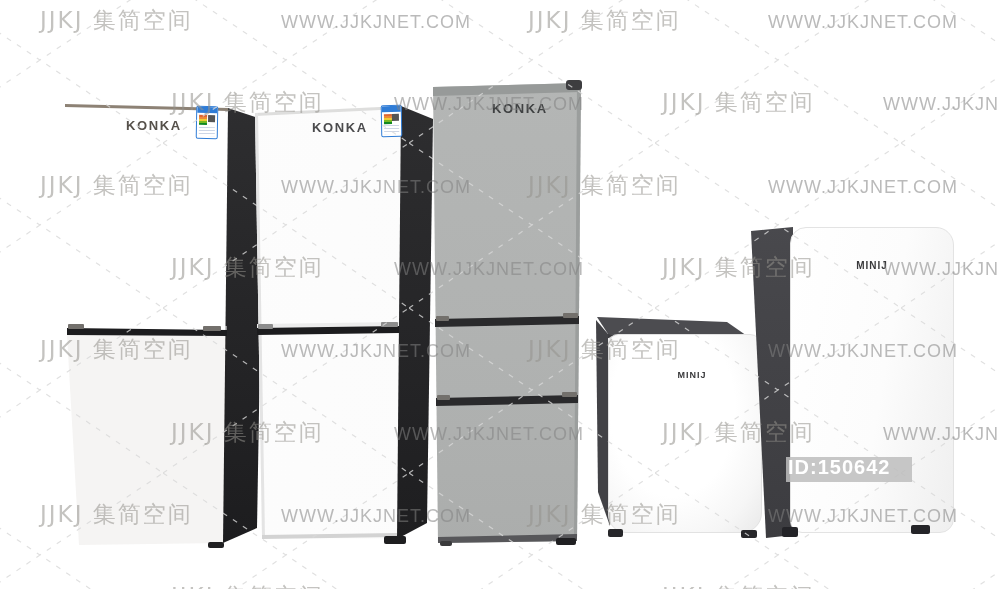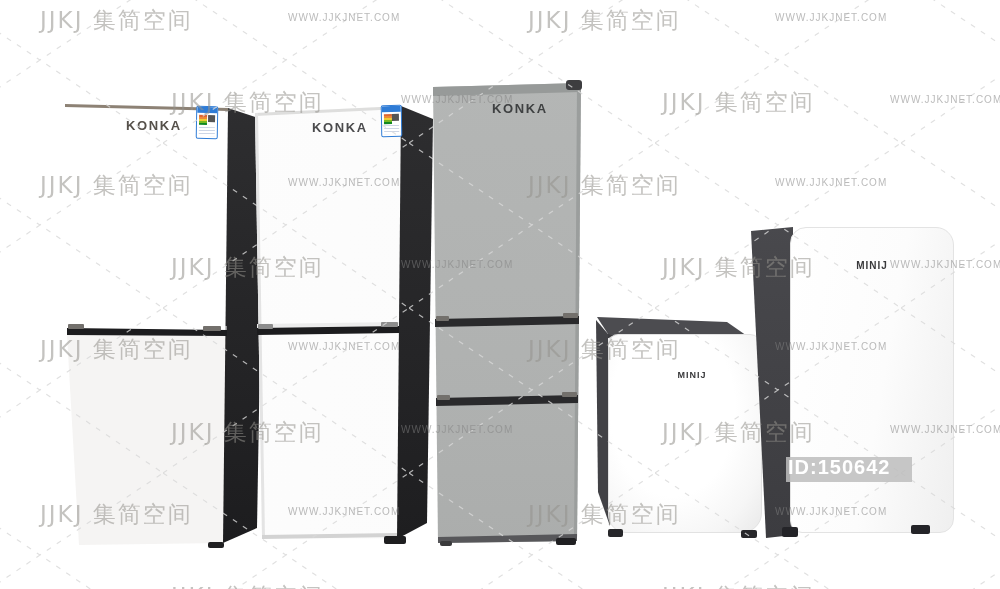--- a/index.html
+++ b/index.html
@@ -5,22 +5,22 @@
   html,body{margin:0;padding:0;background:#fff;}
   .canvas{position:relative;width:1000px;height:589px;overflow:hidden;
           font-family:"Liberation Sans",sans-serif;background:#ffffff;}
   .layer{position:absolute;inset:0;pointer-events:none;}
 
   
   .dashes{position:absolute;inset:0;z-index:24;opacity:.8;}
   .wm-layer{z-index:28;}
   .wm-brand{position:absolute;white-space:nowrap;font-size:23px;letter-spacing:2px;
             color:rgba(148,145,141,.55);font-family:"DejaVu Sans","Liberation Sans",sans-serif;}
-  .wm-site{position:absolute;white-space:nowrap;font-size:10px;letter-spacing:1px;
-           color:rgba(130,130,130,.55);margin-left:7px;}
+  .wm-site{position:absolute;white-space:nowrap;font-size:18px;letter-spacing:1px;
+           color:rgba(130,130,130,.55);}
 
   
   .fridge{position:absolute;inset:0;z-index:10;}
   .poly{position:absolute;inset:0;}
 
   
   .f1-face{clip-path:polygon(65px 104px,228px 108px,223px 543px,79px 545px);
            background:linear-gradient(180deg,var(--face-0) 0%,#c0af a0 0%,var(--face-0) 55%,#bead9e 100%);}
   .f1-top{clip-path:polygon(65px 104px,228px 108px,228px 111px,65px 107px);background:#8d8275;}
   .f1-bottomdoor{clip-path:polygon(67px 335px,227px 336px,223px 543px,79px 545px);background:rgba(60,40,20,.05);}

